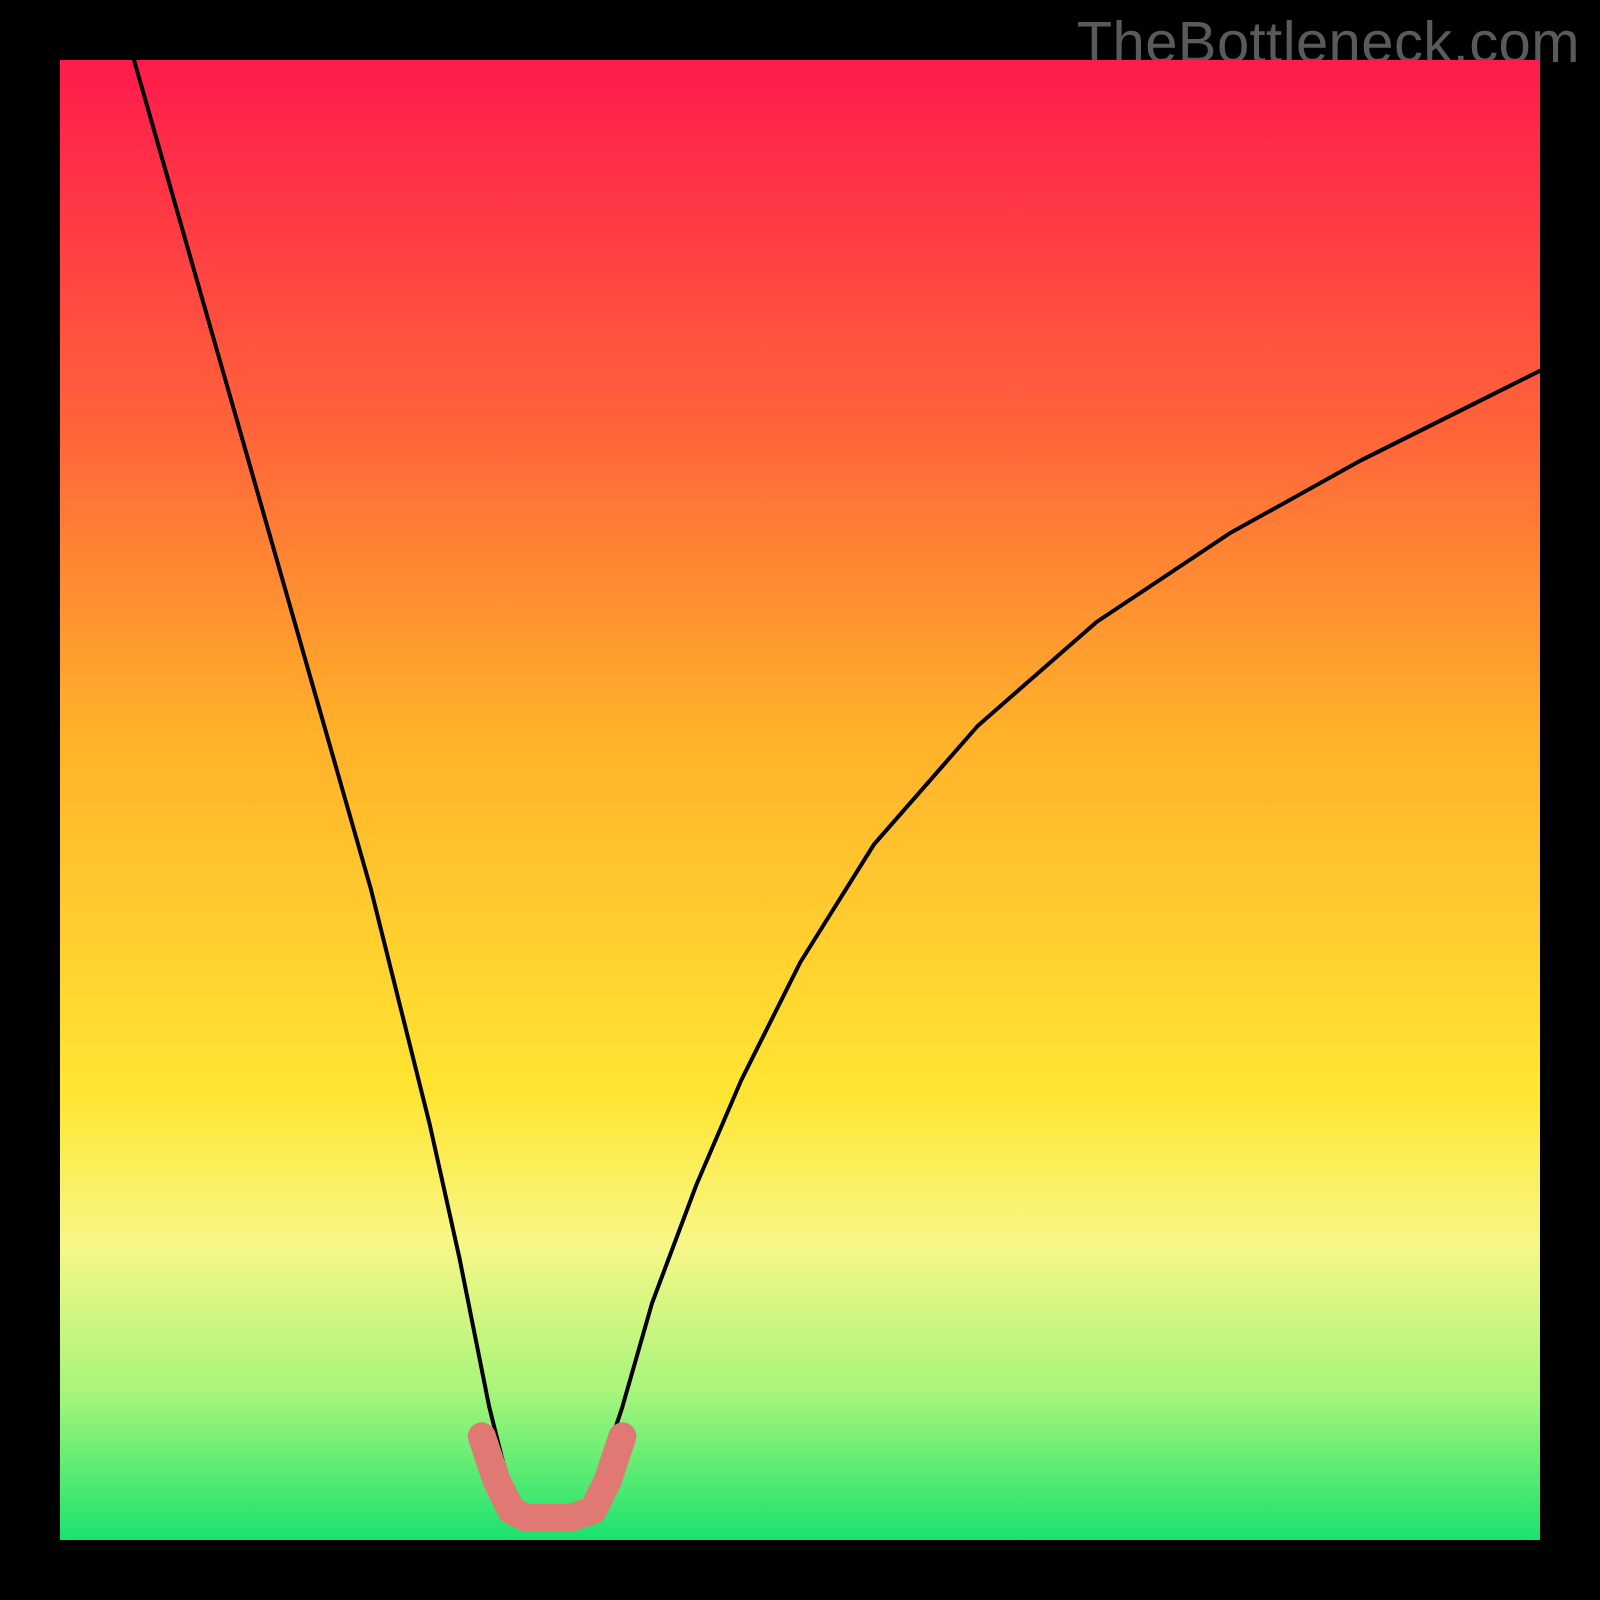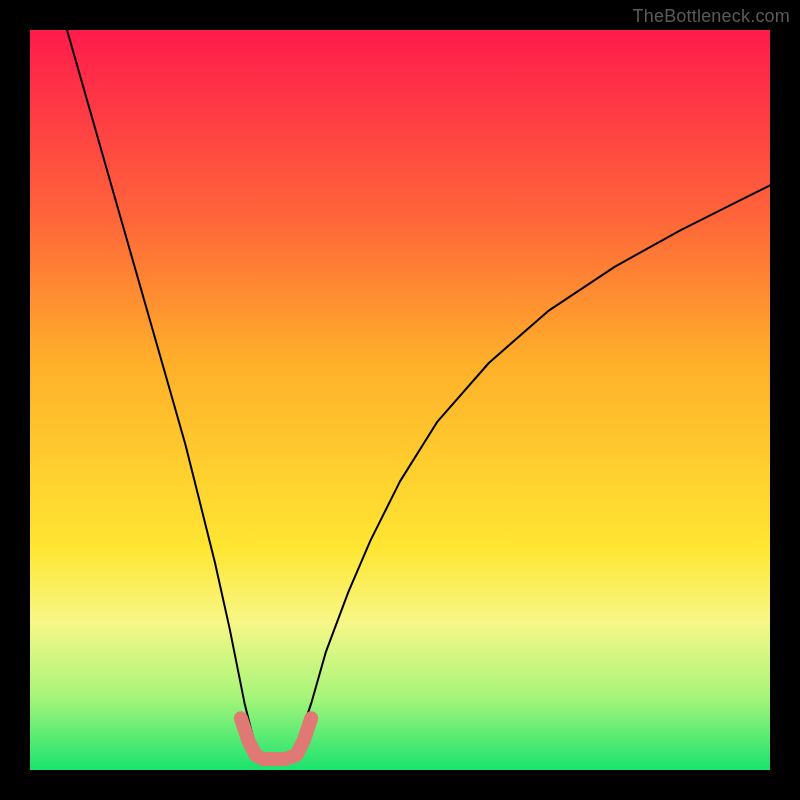--- a/index.html
+++ b/index.html
@@ -24,21 +24,21 @@
     left: 0;
     top: 0;
     width: 100%;
     height: 100%;
   }
   .watermark {
     position: absolute;
     top: 6px;
     right: 10px;
     color: #5a5a5a;
-    font-size: 18px;
+    font-size: 29px;
     font-weight: 400;
     letter-spacing: 0.2px;
   }
   svg {
     position: absolute;
     left: 0;
     top: 0;
     width: 100%;
     height: 100%;
   }

